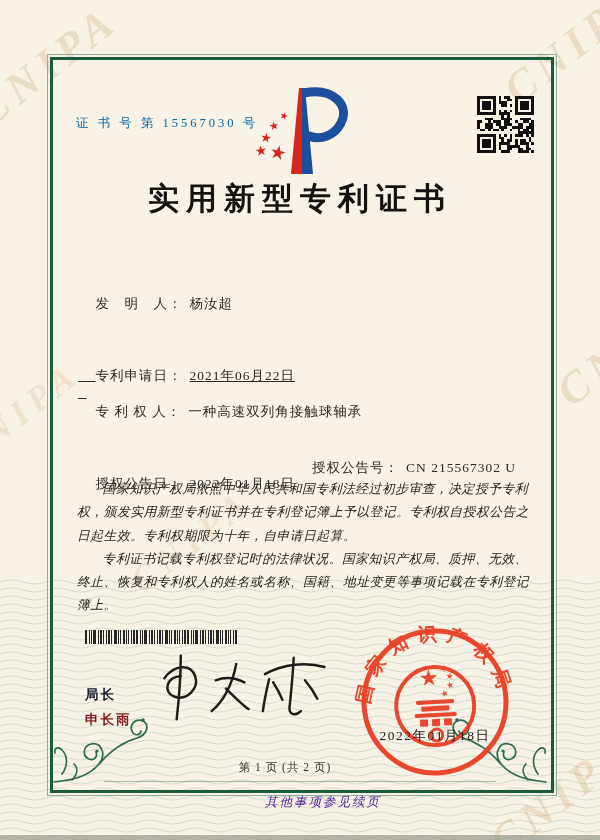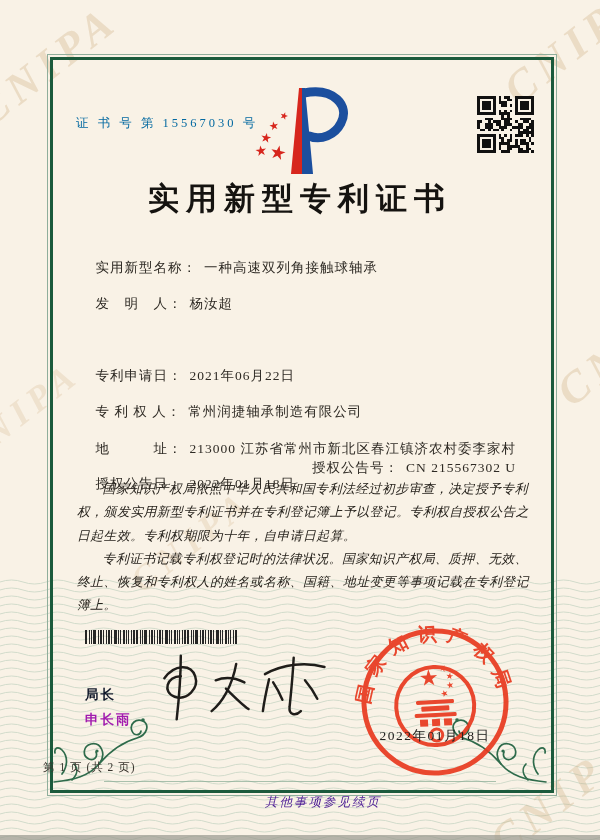--- a/index.html
+++ b/index.html
@@ -32,26 +32,26 @@
   .grant-no{position:absolute;left:234px;top:0;}
   
   .body-text{position:absolute;left:77px;top:478px;width:453px;font-size:12.8px;line-height:1.82;
              font-style:italic;color:#26221c;}
   .body-text p{margin:0;text-indent:2em;letter-spacing:.5px;}
   
   .barcode{position:absolute;left:85px;top:630px;width:156px;height:14px;}
   .signer-title{position:absolute;left:85px;top:686px;font-family:"Liberation Sans","DejaVu Sans",sans-serif;
                 font-weight:bold;font-size:13.5px;letter-spacing:2px;color:#0f172a;}
   .signer-name{position:absolute;left:85px;top:711px;font-family:Liberation Serif, serif;
-               font-weight:bold;font-size:13.5px;letter-spacing:2px;color:#a21caf;}
+               font-weight:bold;font-size:13.5px;letter-spacing:2px;color:#7f1d1d;}
   .signature{position:absolute;left:150px;top:650px;width:195px;height:75px;}
   .seal{position:absolute;left:355px;top:622px;width:160px;height:160px;transform:rotate(-3deg);}
   .seal-date{position:absolute;left:352px;top:727px;width:166px;text-align:center;
              font-size:13.5px;letter-spacing:1.5px;color:#21201e;}
-  .page-indicator{position:absolute;left:43px;top:760px;width:470px;
+  .page-indicator{position:absolute;left:50px;top:760px;width:470px;text-align:center;
                   font-size:11.5px;letter-spacing:1px;color:#3a362f;}
   .note{position:absolute;left:0;top:794px;width:570px;text-align:center;font-size:12.5px;
         font-style:italic;letter-spacing:2px;color:#4c1d95;padding-left:38px;}
   .bottom-edge{position:absolute;left:0;bottom:0;width:600px;height:5px;background:#98988e;opacity:.7;}
 </style>
 </head>
 <body>
 
 <div class="page">
 
@@ -256,34 +256,28 @@
       <rect x="11" y="20" width="1" height="1" fill="#111"></rect>
       <rect x="15" y="20" width="1" height="1" fill="#111"></rect>
       <rect x="16" y="20" width="1" height="1" fill="#111"></rect>
       <rect x="17" y="20" width="1" height="1" fill="#111"></rect>
       <rect x="18" y="20" width="1" height="1" fill="#111"></rect>
       <rect x="20" y="20" width="1" height="1" fill="#111"></rect>
     </svg>
 
   <h1 class="title">实用新型专利证书</h1>
 
-  <div class="frow" style="top:243px;">
-    <span class="flabel">实用新型名称：</span><span class="fvalue">一种高速双列角接触球轴承</span>
-  </div>
   <div class="frow" style="top:279px;">
     <span class="flabel">发　明　人：</span><span class="fvalue">杨汝超</span>
   </div>
-  <div class="frow" style="top:351px;">
+  <div class="frow" style="top:351px;text-decoration:underline;">
     <span class="flabel">专利申请日：</span><span class="fvalue">2021年06月22日</span>
   </div>
   <div class="frow" style="top:387px;">
-    <span class="flabel">专 利 权 人：</span><span class="fvalue">常州润捷轴承制造有限公司</span>
-  </div>
-  <div class="frow" style="top:424px;">
-    <span class="flabel">地　　　址：</span><span class="fvalue">213000 江苏省常州市新北区春江镇济农村委李家村</span>
+    <span class="flabel">专 利 权 人：</span><span class="fvalue">一种高速双列角接触球轴承</span>
   </div>
   <div class="frow" style="top:459px;">
     <span class="flabel">授权公告日：</span><span class="fvalue">2022年01月18日</span>
     <span class="grant-no"><span class="flabel">授权公告号：</span><span class="fvalue">CN 215567302 U</span></span>
   </div>
 
   <div class="body-text">
     <p>国家知识产权局依照中华人民共和国专利法经过初步审查，决定授予专利权，颁发实用新型专利证书并在专利登记簿上予以登记。专利权自授权公告之日起生效。专利权期限为十年，自申请日起算。</p>
     <p>专利证书记载专利权登记时的法律状况。国家知识产权局、质押、无效、终止、恢复和专利权人的姓名或名称、国籍、地址变更等事项记载在专利登记簿上。</p>
   </div>

